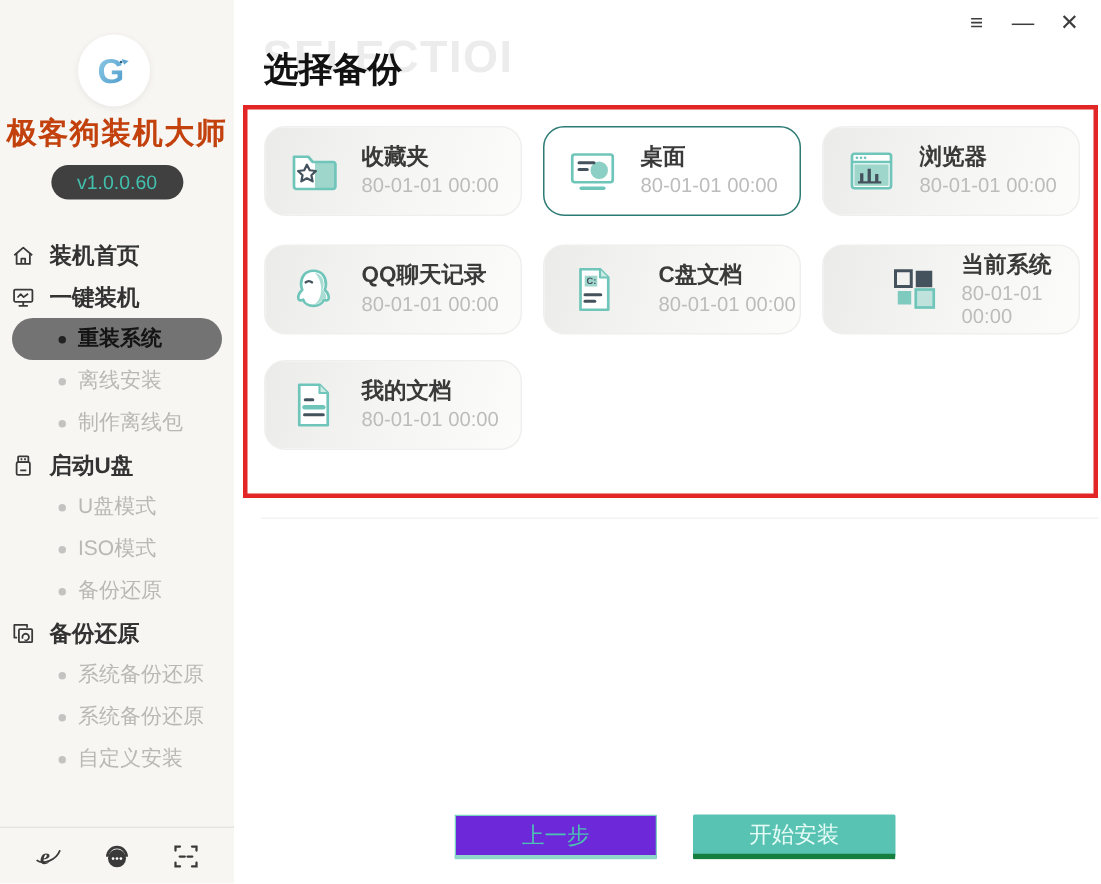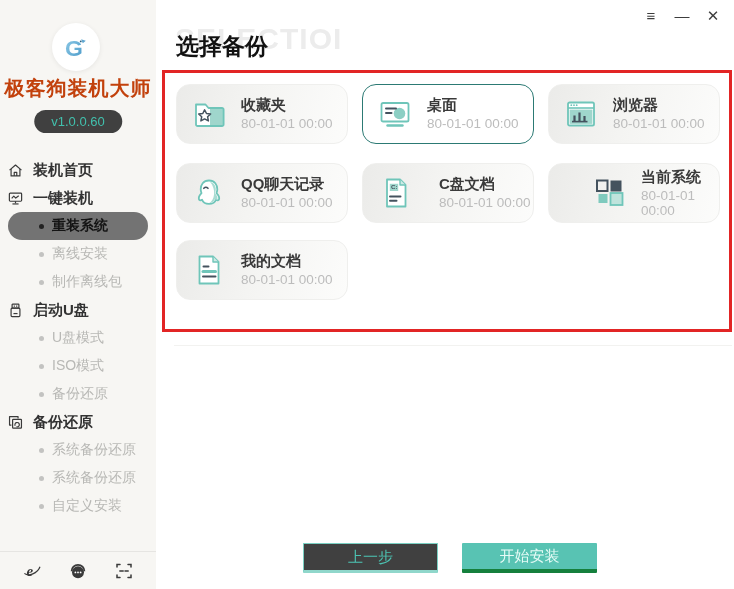--- a/index.html
+++ b/index.html
@@ -48,21 +48,21 @@
     background:linear-gradient(105deg,#ebebe9 0%,#f4f4f2 45%,#fcfcfb 100%);
     border:1px solid #efefed;}
   .card.selected{background:#ffffff;border:1px solid #2c7a74;}
   .card-icon{width:40px;height:40px;flex:0 0 auto;display:inline-flex;}
   .card-icon svg{width:40px;height:40px;}
   .card-text{display:flex;flex-direction:column;}
   .card-name{font-size:15px;color:#3a3a3a;font-weight:600;line-height:1.2;}
   .card-time{font-size:13.5px;color:#bcbcbc;margin-top:3px;line-height:1.1;}
   .btn{position:absolute;top:543px;width:135px;height:30px;font-size:15px;
     font-family:"Liberation Sans",sans-serif;cursor:pointer;border-radius:1px;}
-  .btn-prev{left:147px;background:#404040;color:#4cc3b2;
+  .btn-prev{left:147px;background:#6d28d9;color:#4cc3b2;
     border:1px solid #7ad0c3;border-bottom:3px solid #90d7cb;}
   .btn-start{left:306px;background:#58c3b3;color:#e6fbf6;
     border:none;border-bottom:4px solid #15803d;}
   .win-controls{position:absolute;top:7px;right:13px;display:flex;gap:15px;z-index:20;}
   .win-btn{width:16px;height:18px;line-height:18px;text-align:center;font-size:15px;
     color:#3d3d3d;cursor:pointer;user-select:none;}
 </style>
 </head>
 <body>
 

